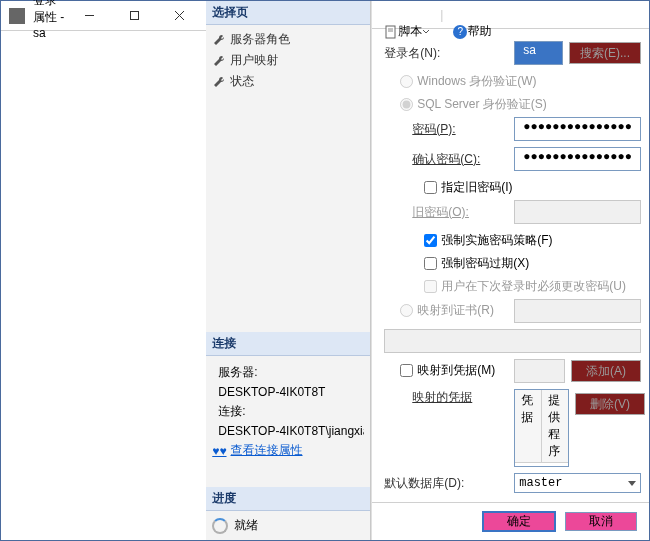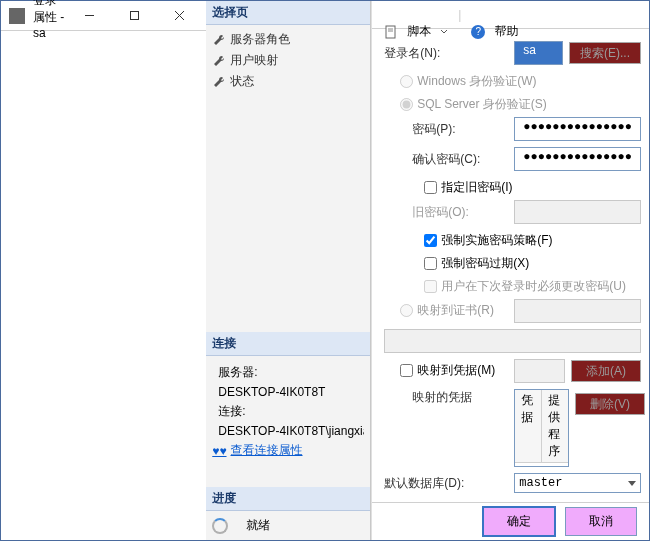--- a/index.html
+++ b/index.html
@@ -14,52 +14,52 @@
 .body{flex:1;display:flex;min-height:0;}
 .sidebar{width:165px;background:#f3f3f3;border-right:1px solid #c8c8c8;display:flex;flex-direction:column;}
 .panehdr{background:#dde7f5;padding:3px 6px;font-weight:bold;color:#1a3a6a;border-bottom:1px solid #b8c8e0;}
 .sideitems{padding:4px 4px;}
 .sideitem{display:flex;align-items:center;gap:4px;padding:2px 2px;color:#333;}
 .wrench{width:14px;height:14px;}
 .sidesec{flex:0 0 auto;}
 .sidegrow{flex:1;}
 .lbl{padding:2px 6px;color:#000000;}
 .link{color:#0a5bd0;text-decoration:underline;padding:2px 0;cursor:pointer;display:flex;gap:4px;align-items:center;}
-.spinnerrow{display:flex;align-items:center;gap:18px;padding:6px;}
+.spinnerrow{display:flex;align-items:center;gap:6px;padding:6px;}
 .spinner{width:16px;height:16px;border:2px solid #b0b0b0;border-top-color:#4a90d9;border-radius:50%;}
 .main{flex:1;display:flex;flex-direction:column;min-width:0;border-left:1px solid #e0e0e0;}
 .toolbar{height:28px;border-bottom:1px solid #d0d0d0;display:flex;align-items:center;padding:0 8px;gap:6px;}
-.toolbtn{display:flex;align-items:center;gap:9px;padding:2px 4px;margin-top:34px;}
+.toolbtn{display:flex;align-items:center;gap:0;padding:2px 4px;margin-top:34px;}
 .dropicon{width:8px;height:8px;}
 .helpicon{width:14px;height:14px;border-radius:50%;background:#2a70d0;color:#fff;display:flex;align-items:center;justify-content:center;font-size:10px;}
 .content{flex:1;overflow:auto;padding:12px 8px 4px 12px;}
 .row{display:flex;align-items:center;margin-bottom:6px;}
 .row .rlabel{width:130px;color:#333;}
-.row .rlabel.indent2{padding-left:28px;}
+.row .rlabel.indent2{padding-left:28px;text-decoration:underline;}
 .txt{flex:1;height:24px;border:1px solid #7a9ac0;padding:1px 8px;background:#fff;min-width:0;}
 .txt.sel{background:#3a74c4;color:#fff;}
 .txt.dis{background:#f0f0f0;color:#888;border-color:#c8c8c8;}
 .btn{height:22px;border:1px solid #a8a8a8;background:#7f1d1d;padding:0 10px;margin-left:6px;color:#333;min-width:70px;}
 .btn.dis{color:#9a9a9a;}
 .radio,.chkbox{width:13px;height:13px;margin-right:4px;}
 .radio{border-radius:50%;}
 .optrow{display:flex;align-items:center;padding:2px 0 2px 16px;margin-bottom:2px;color:#333;}
 .optrow.dis{color:#9a9a9a;}
 .chkrow{display:flex;align-items:center;padding:2px 0 2px 40px;margin-bottom:2px;}
 .chkrow.dis{color:#9a9a9a;}
 .chkrow.l1{padding-left:16px;}
 .credbox{flex:1;height:78px;border:1px solid #7a9ac0;background:#fff;}
 .credhdr{display:flex;border-bottom:1px solid #d0d0d0;background:#f6f6f6;}
 .credcol{flex:1;padding:2px 6px;border-right:1px solid #d0d0d0;}
 .credcol:last-child{border-right:none;}
 .sidecol{width:66px;display:flex;flex-direction:column;gap:4px;margin-left:6px;}
 .dd{flex:1;height:20px;border:1px solid #7a9ac0;background:#fff;display:flex;align-items:center;padding:0 4px;font-family:"Courier New",monospace;position:relative;}
 .dd::after{content:"";position:absolute;right:4px;top:7px;border-left:4px solid transparent;border-right:4px solid transparent;border-top:5px solid #555;}
 .footer{height:38px;border-top:1px solid #d0d0d0;display:flex;align-items:center;justify-content:flex-end;padding:0 12px;gap:10px;}
-.footbtn{width:72px;height:29px;border:1px solid #7a9ac0;background:#f0abfc;}
+.footbtn{width:72px;height:19px;border:1px solid #7a9ac0;background:#ec4899;}
 .footbtn.primary{border:1px solid #3a74c4;outline:1px solid #3a74c4;}
 </style>
 </head>
 <body>
 
 <div class="window">
   <div class="titlebar">
     <div class="ticon"></div>
     <div class="title">登录属性 - sa</div>
     <div class="winbtns">

